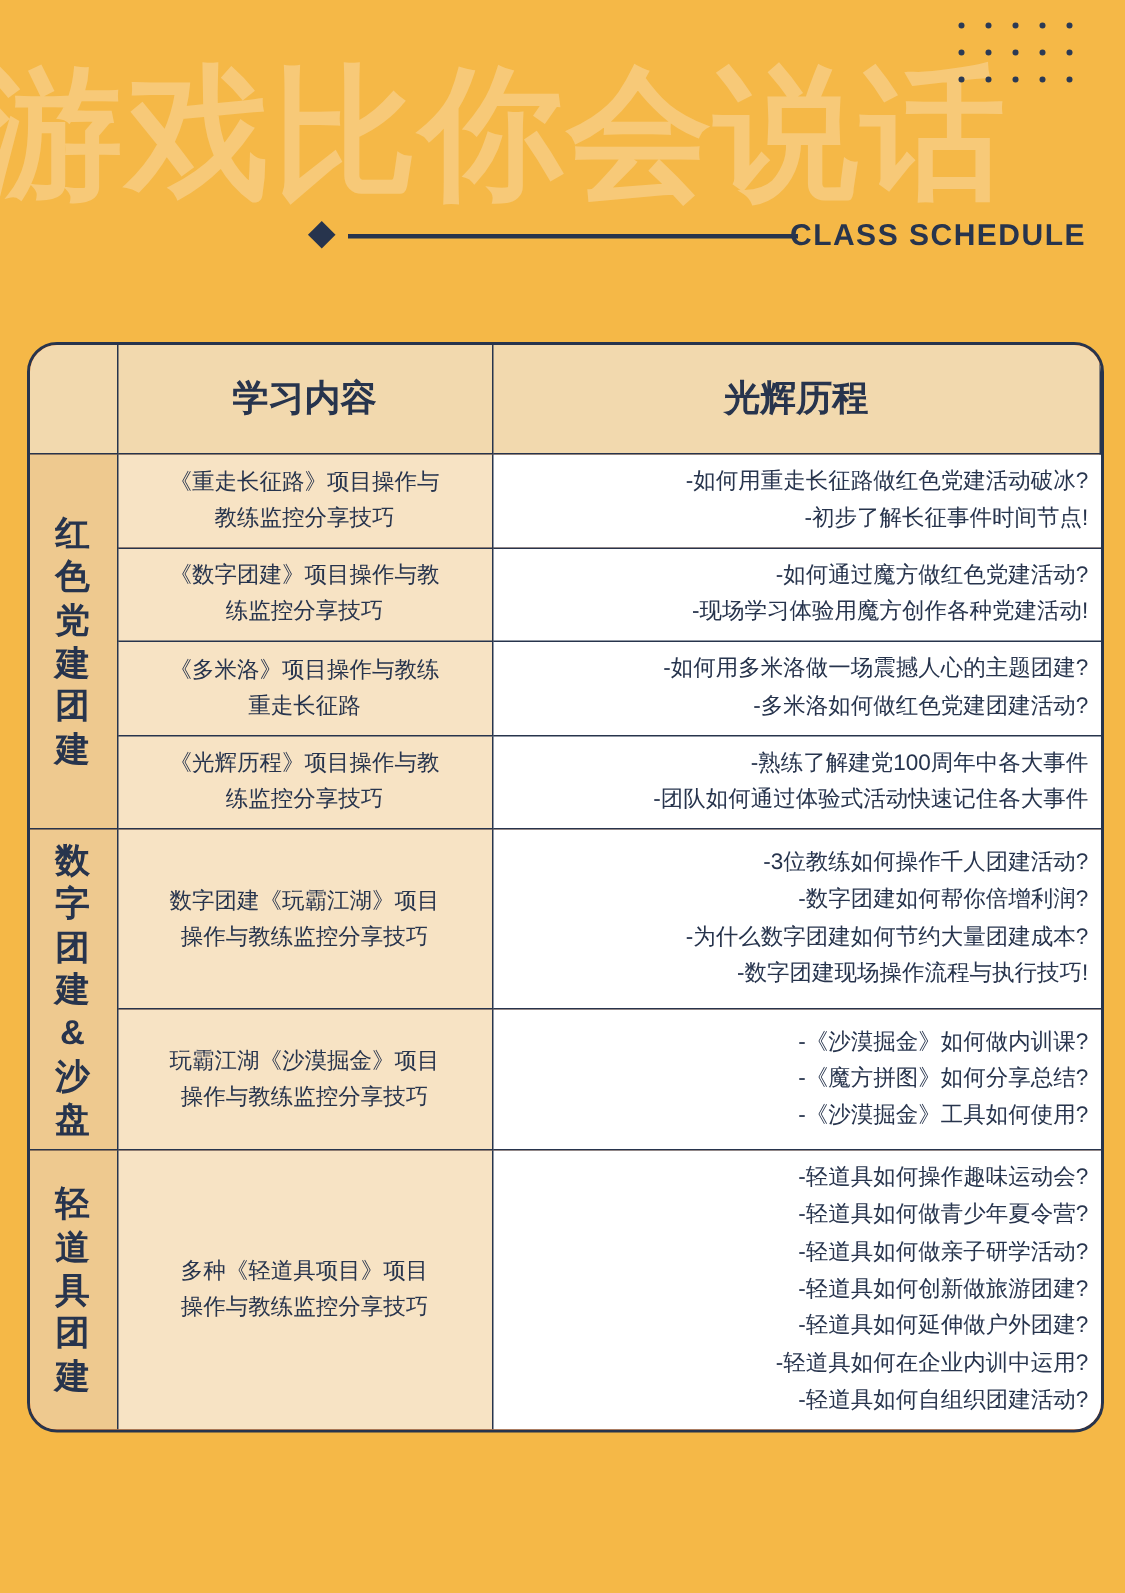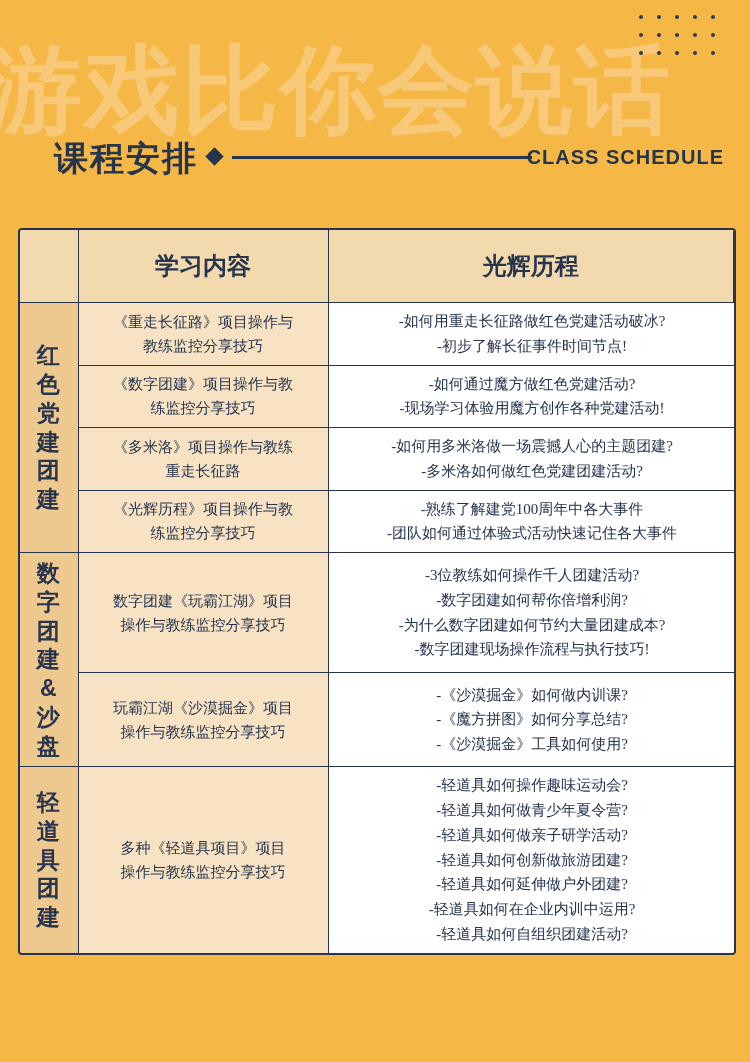--- a/index.html
+++ b/index.html
@@ -78,21 +78,21 @@
     letter-spacing:1px;
     color:#27344d;
   }
   
   .card{
     position:absolute;
     left:18px; top:228px;
     width:714px;
     background:#f97316;
     border:2px solid #27344d;
-    border-radius:4px;
+    border-radius:20px;
     overflow:hidden;
   }
   table{
     border-collapse:collapse;
     width:100%;
     table-layout:fixed;
   }
   th,td{
     border:1px solid #27344d;
     vertical-align:middle;
@@ -127,26 +127,25 @@
   td.cat span{display:block;}
   td.content{
     background:#f7e3c4;
     text-align:center;
     font-size:15px;
     line-height:1.6;
     margin-left:24px;
   }
   td.goal{
     background:#ffffff;
-    text-align:center;
+    text-align:right;
     font-size:15px;
     line-height:1.65;
     padding-left:10px;
     border-right:none;
-    font-family:Liberation Serif, serif;
   }
   td.goal div{white-space:nowrap;}
   tr:last-child td{border-bottom:none;}
 </style>
 </head>
 <body>
 
 <div class="header">
   <div class="ghost-text">游戏比你会说话</div>
   <div class="dots">
@@ -159,21 +158,20 @@
       <i></i>
       <i></i>
       <i></i>
       <i></i>
     <i></i>
       <i></i>
       <i></i>
       <i></i>
       <i></i>
   </div>
-  <div class="hd-title">课程安排</div>
   <div class="hd-diamond"></div>
   <div class="hd-line"></div>
   <div class="hd-en">CLASS SCHEDULE</div>
 </div>
 
 <div class="card">
   <table>
     <colgroup>
       <col class="col-cat">
         <col class="col-content">

